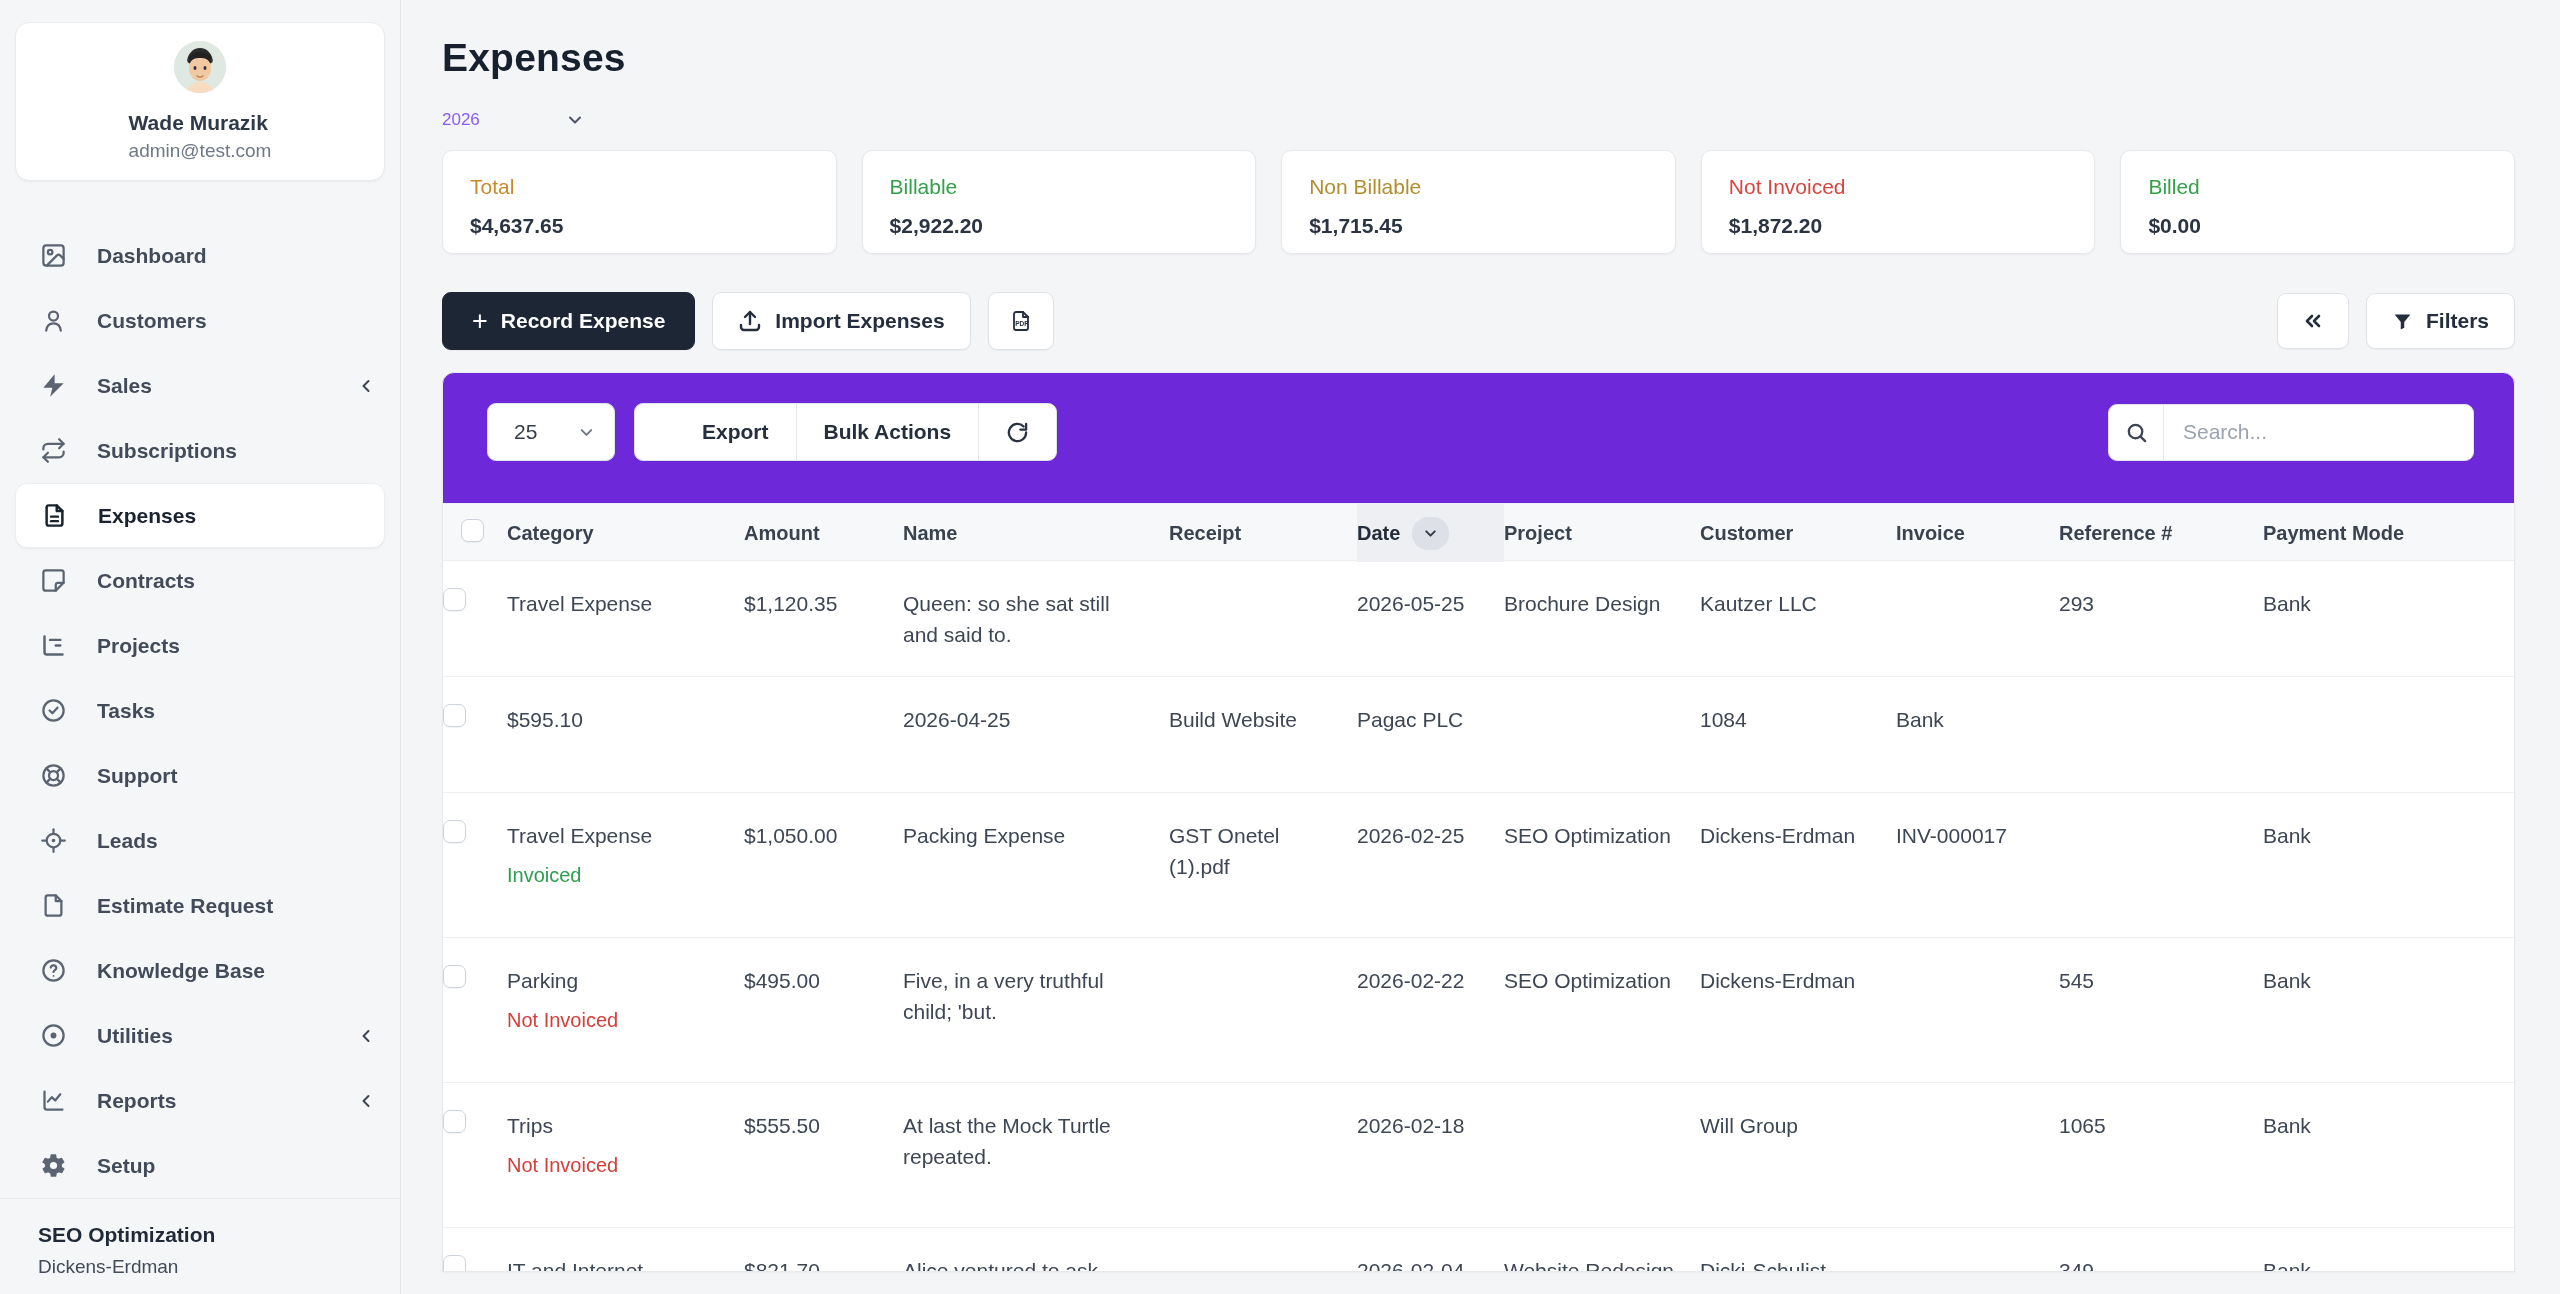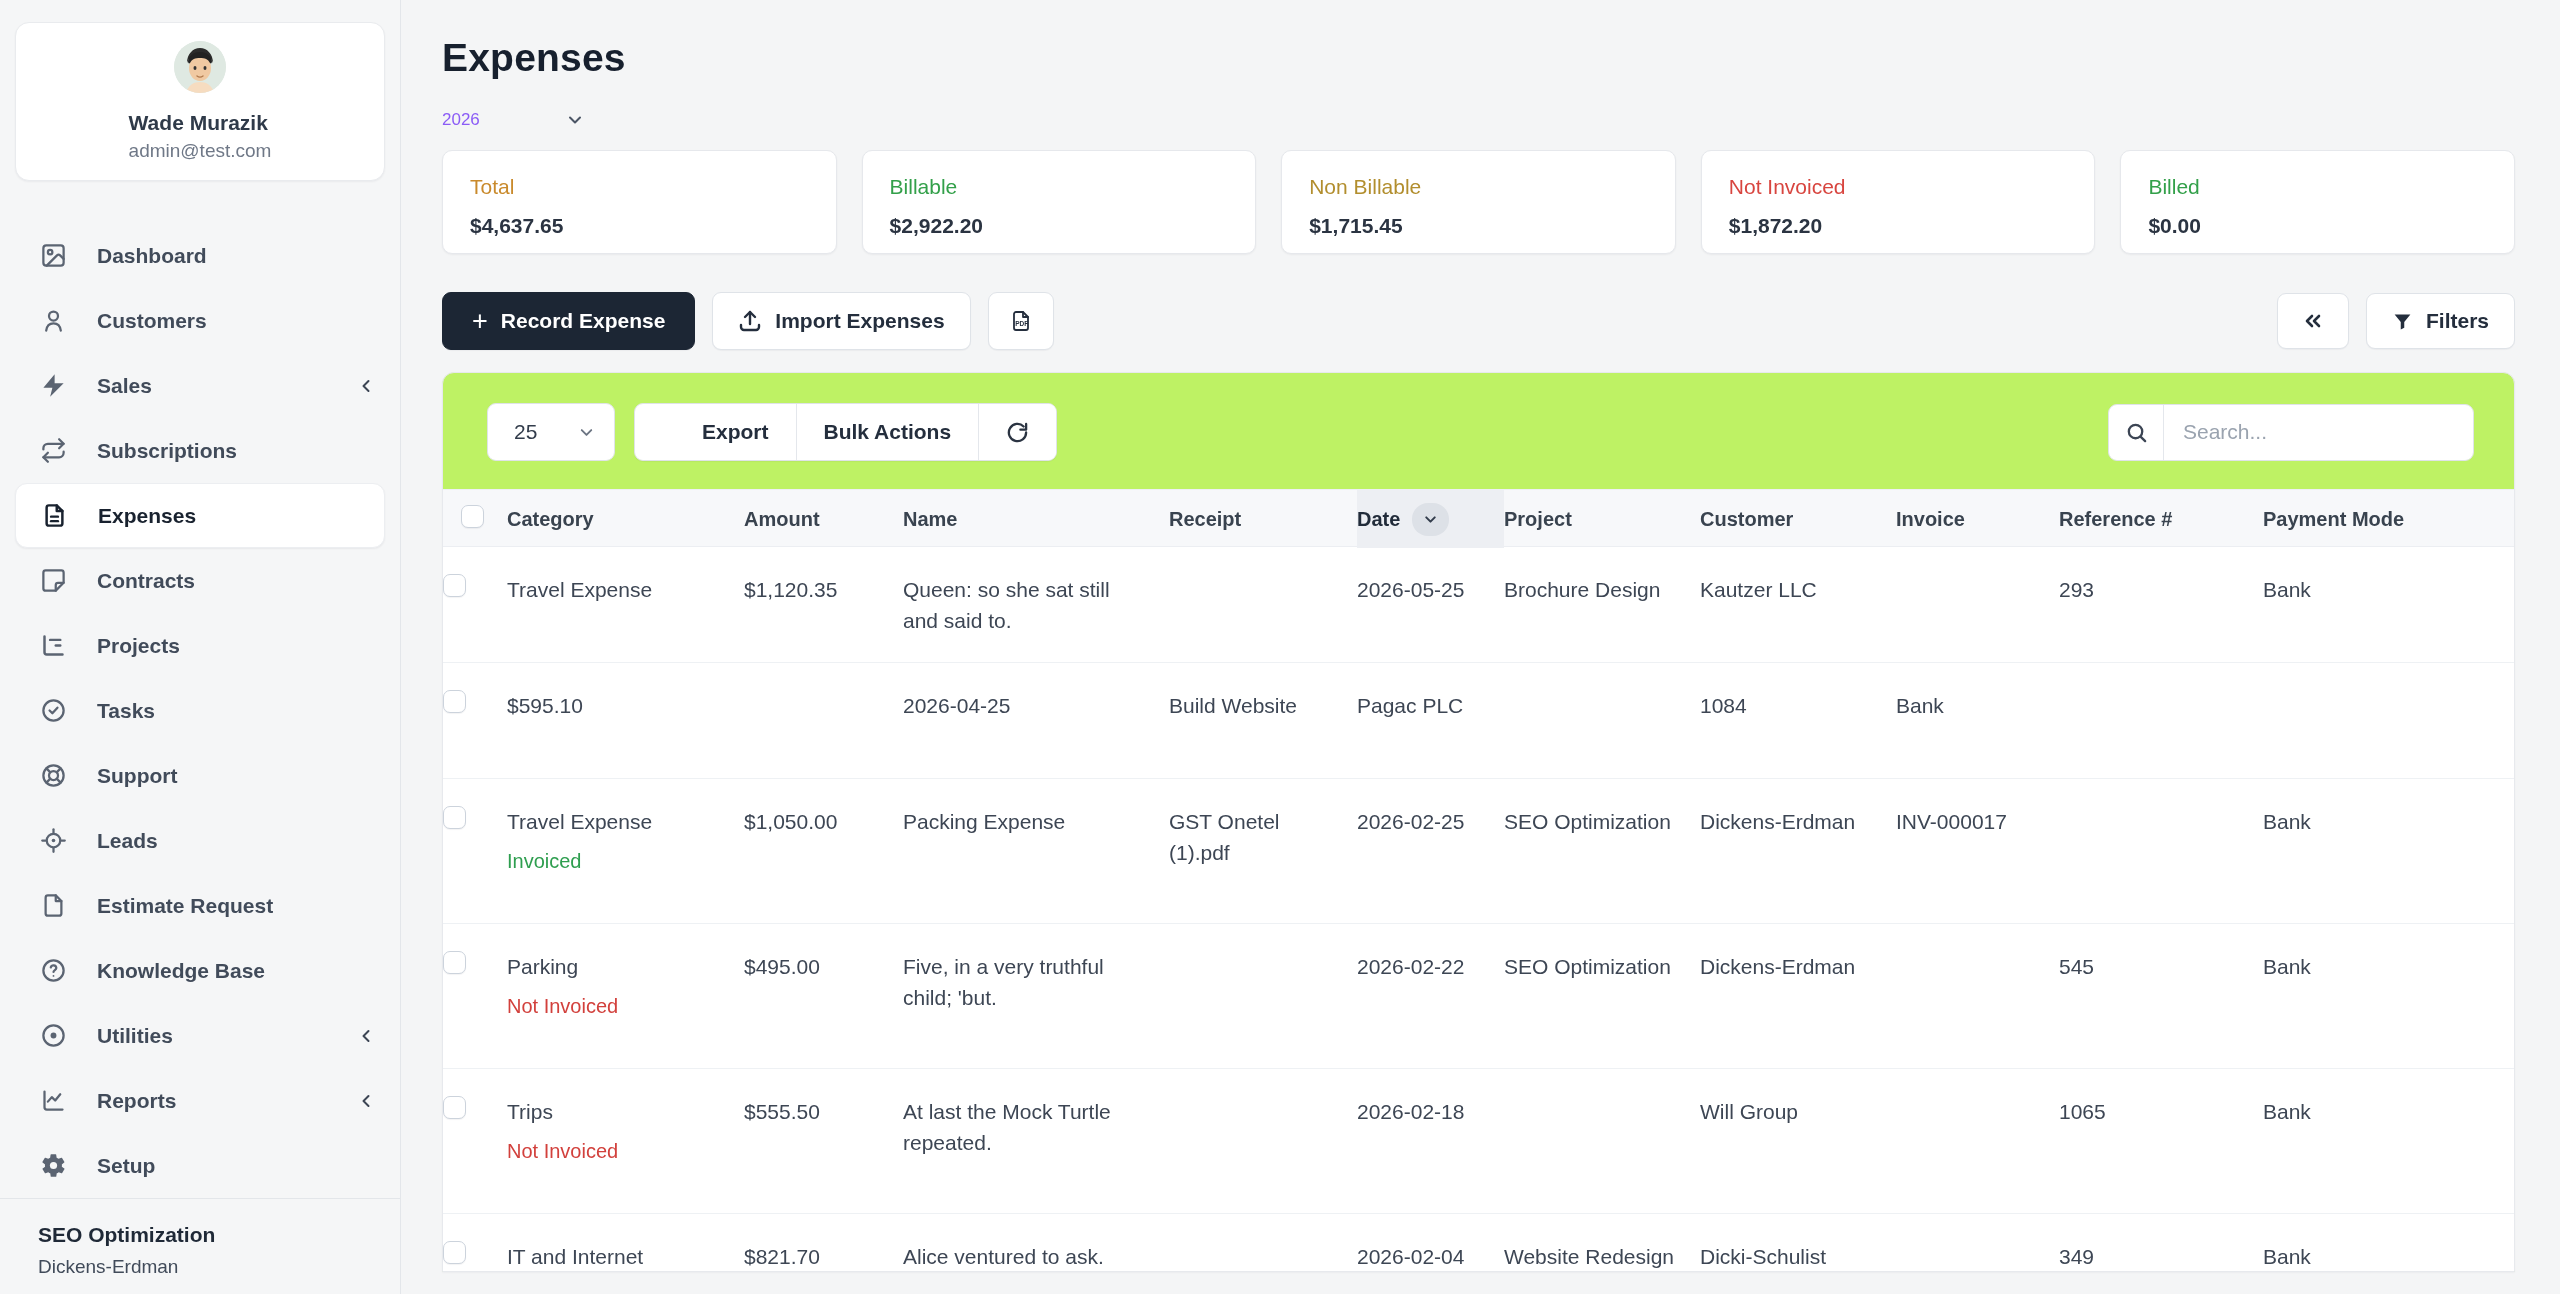--- a/index.html
+++ b/index.html
@@ -54,21 +54,21 @@
   .btn { display:inline-flex; align-items:center; justify-content:center; gap:13px;
     height:58px; border-radius:9px; font-size:21px; font-weight:700; cursor:pointer;
     background:#fff; border:1px solid #dfe3e8; color:#242e3d; padding:0 25px;
     box-shadow:0 1px 1px rgba(16,24,40,.04); }
   .btn-dark { background:#1c2634; border-color:#1c2634; color:#fff; padding:0 29px; }
   .btn-icon-only { width:66px; padding:0; }
   .btn .bicon { width:24px; height:24px; }
   .spacer { flex:1; }
 
   
-  .table-card { margin-top:22px; background:#bef264; border:1px solid #e7e9ed;
+  .table-card { margin-top:22px; background:#6d28d9; border:1px solid #e7e9ed;
     border-radius:12px 12px 0 0; height:900px; overflow:hidden;
     box-shadow:0 1px 2px rgba(16,24,40,.04); }
   .table-toolbar { display:flex; align-items:center; padding:30px 40px 28px 44px; }
   .select-box { width:128px; height:58px; background:#fff; border:1px solid #dfe3e8;
     border-radius:9px; display:flex; align-items:center; justify-content:space-between;
     padding:0 18px 0 26px; font-size:21px; color:#323c4b; cursor:pointer; margin-right:19px; }
   .select-box .chev { width:19px; height:19px; color:#6c7583; }
   .btn-group { display:flex; height:58px; border:1px solid #dfe3e8; border-radius:9px;
     overflow:hidden; background:#fff; box-shadow:0 1px 1px rgba(16,24,40,.04);padding-left:40px; }
   .btn-group > * { display:flex; align-items:center; padding:0 27px; font-size:21px;
@@ -81,21 +81,21 @@
   .search-icon-seg { width:64px; height:100%; display:flex; align-items:center;
     justify-content:center; border-right:1px solid #e4e7ec; color:#3c4554; }
   .search-icon-seg svg { width:23px; height:23px; }
   .search-input { flex:1; border:none; outline:none; font-size:21px; color:#323c4b;
     padding:0 19px; font-family:"Liberation Sans",sans-serif; background:transparent; }
   .search-input::placeholder { color:#9aa3af; }
 
   .thead, .tr { display:grid;
     grid-template-columns:64px 237px 159px 266px 188px 147px 196px 196px 163px 204px 1fr; }
   .thead { background:#f7f8fa; border-top:1px solid #eef0f4; border-bottom:1px solid #eceef2;
-    height:58px; align-items:center; }
+    height:58px; align-items:center;margin-top:14px; }
   .th { font-size:20px; font-weight:700; color:#39434f; padding-right:12px; cursor:pointer; }
   .th-check, .td-check { padding-left:18px; }
   .th-date { background:#edeff3; height:58px; display:flex; align-items:center; gap:12px;
     font-weight:800; color:#222c3a; }
   .sort-pill { width:37px; height:33px; border-radius:16px; background:#dde1e7;
     display:flex; align-items:center; justify-content:center; color:#323c4b; }
   .sort-pill svg { width:17px; height:17px; }
 
   .tr { border-bottom:1px solid #eef1f4; min-height:116px; background:#fff; }
   .tr.has-status { min-height:145px; }

